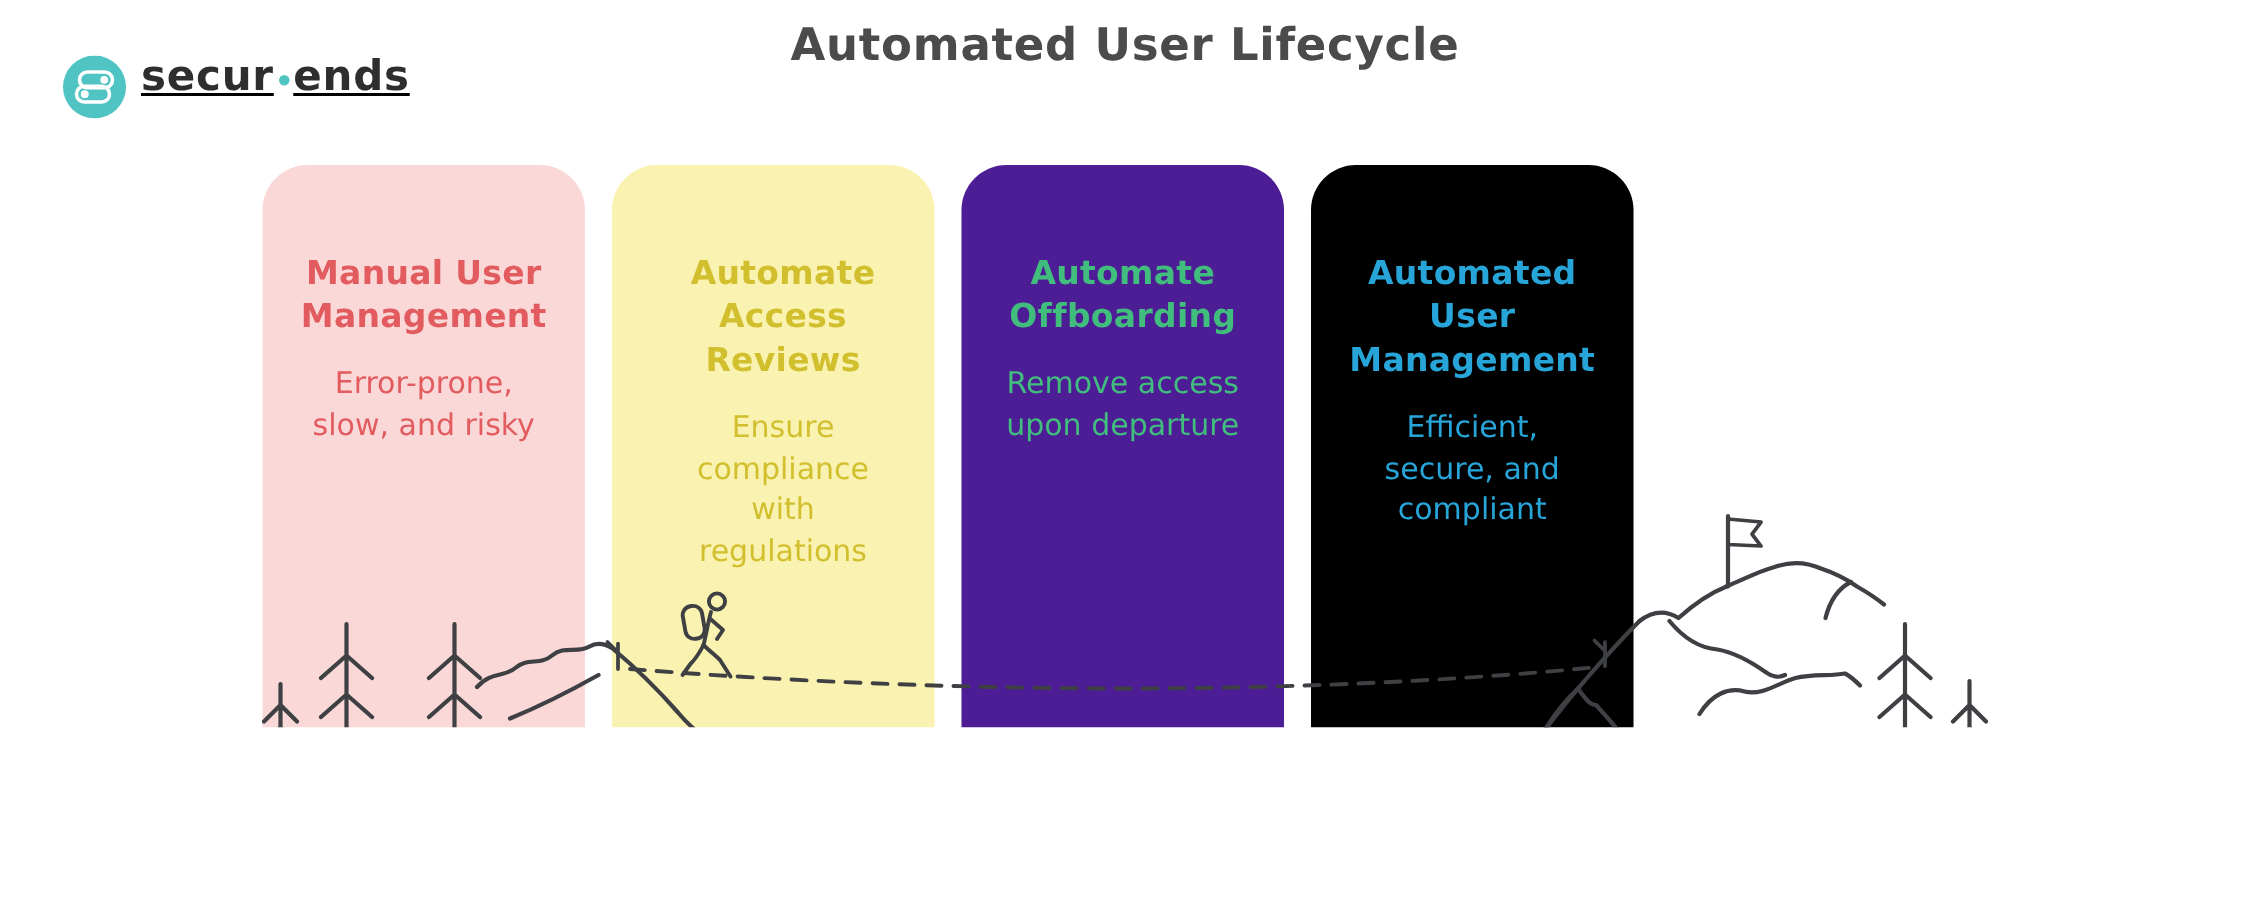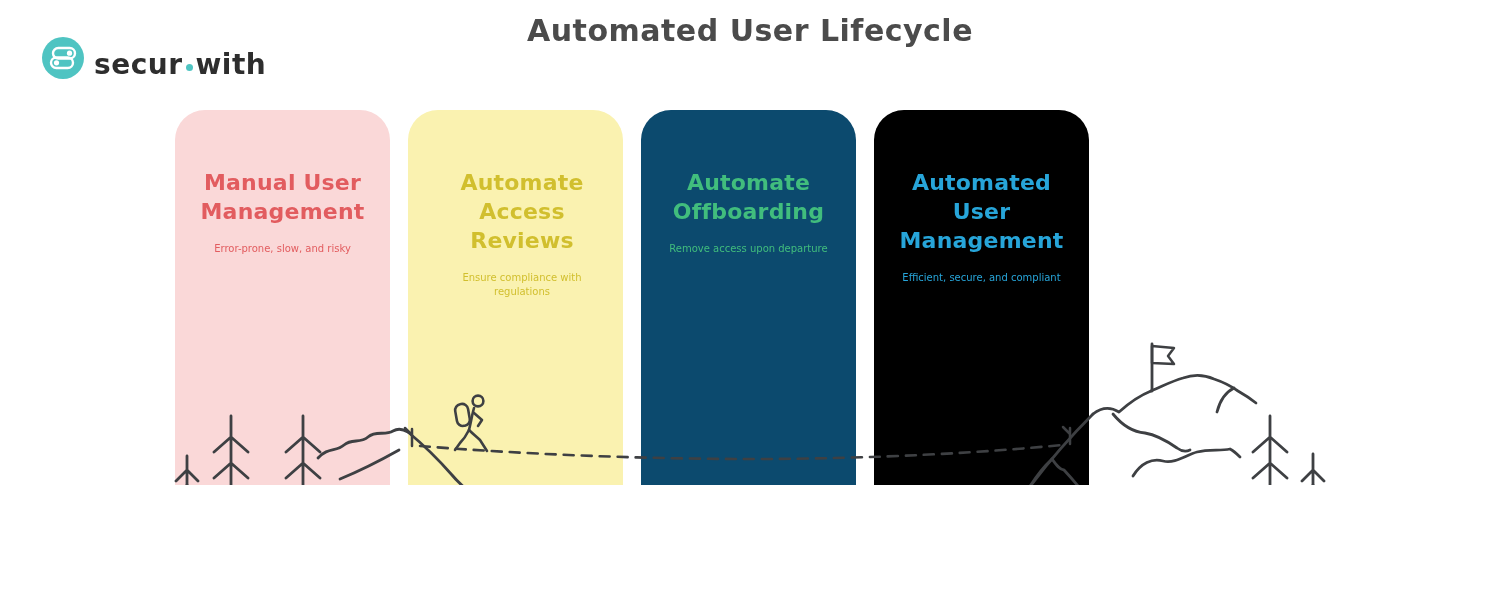--- a/index.html
+++ b/index.html
@@ -4,31 +4,31 @@
 <style>
   html,body{margin:0;padding:0;background:#ffffff;}
   .canvas{
     position:relative;width:1500px;height:485px;overflow:hidden;
     font-family:"DejaVu Sans","Liberation Sans",sans-serif;background:#ffffff;
   }
   .main-title{
     position:absolute;top:13px;left:0;width:100%;text-align:center;
     font-size:30px;font-weight:bold;color:#4b4b4b;letter-spacing:0.5px;
   }
-  .brand{position:absolute;top:37px;left:42px;display:flex;align-items:flex-end;gap:10px;}
+  .brand{position:absolute;top:37px;left:42px;display:flex;align-items:flex-start;gap:10px;text-decoration:underline;}
   .brand-icon{width:42px;height:42px;flex:0 0 auto;}
   .brand-text{font-size:28px;font-weight:bold;color:#2e2e2e;letter-spacing:0.5px;display:flex;align-items:center;line-height:1;}
   .brand-dot{width:7px;height:7px;border-radius:50%;background:#4fc4c2;display:inline-block;margin:4px 3px 0 3px;}
   .stages{position:absolute;left:175px;top:110px;display:flex;gap:18px;z-index:1;}
   .stage-card{
     width:215px;height:458px;border-radius:30px;box-sizing:border-box;
     padding:58px 24px 0;text-align:center;
   }
   .stage-title{font-size:22px;font-weight:bold;line-height:1.32;margin:0 0 16px;letter-spacing:0.2px;}
-  .stage-desc{font-size:10px;line-height:1.38;margin:3px;}
+  .stage-desc{font-size:20px;line-height:1.38;margin:3px;}
   .scene{position:absolute;left:0;top:0;z-index:2;pointer-events:none;}
 </style>
 </head>
 <body>
 
 <div class="canvas">
 
   <div class="main-title">Automated User Lifecycle</div>
 
   <div class="brand">
@@ -37,34 +37,34 @@
       <g fill="none" stroke="#ffffff" stroke-width="2.4">
         <rect x="11" y="11" width="22" height="10.5" rx="5.25"></rect>
         <rect x="9" y="20.5" width="22" height="10.5" rx="5.25"></rect>
       </g>
       <circle cx="27.5" cy="16.2" r="2.6" fill="#ffffff"></circle>
       <circle cx="14.5" cy="25.8" r="2.6" fill="#ffffff"></circle>
     </svg>
     <div class="brand-text">
       <span>secur</span>
       <span class="brand-dot"></span>
-      <span>with</span>
+      <span>ends</span>
     </div>
   </div>
 
   <div class="stages">
     <div class="stage-card" style="background-color: rgb(250, 216, 216); color: rgb(226, 92, 95);">
       <h2 class="stage-title">Manual User Management</h2>
       <p class="stage-desc">Error-prone, slow, and risky</p>
     </div>
     <div class="stage-card" style="background-color: rgb(250, 242, 176); color: rgb(209, 191, 46); padding-left: 37px;">
       <h2 class="stage-title">Automate Access Reviews</h2>
       <p class="stage-desc">Ensure compliance with regulations</p>
     </div>
-    <div class="stage-card" style="background-color: #0c4a6e; color: rgb(65, 189, 125);">
+    <div class="stage-card" style="background-color: #4c1d95; color: rgb(65, 189, 125);">
       <h2 class="stage-title">Automate Offboarding</h2>
       <p class="stage-desc">Remove access upon departure</p>
     </div>
     <div class="stage-card" style="background-color: #000000; color: rgb(39, 165, 217);">
       <h2 class="stage-title">Automated User Management</h2>
       <p class="stage-desc">Efficient, secure, and compliant</p>
     </div>
   </div>
 
   <svg class="scene" width="1500" height="600" viewBox="0 0 1500 600">

